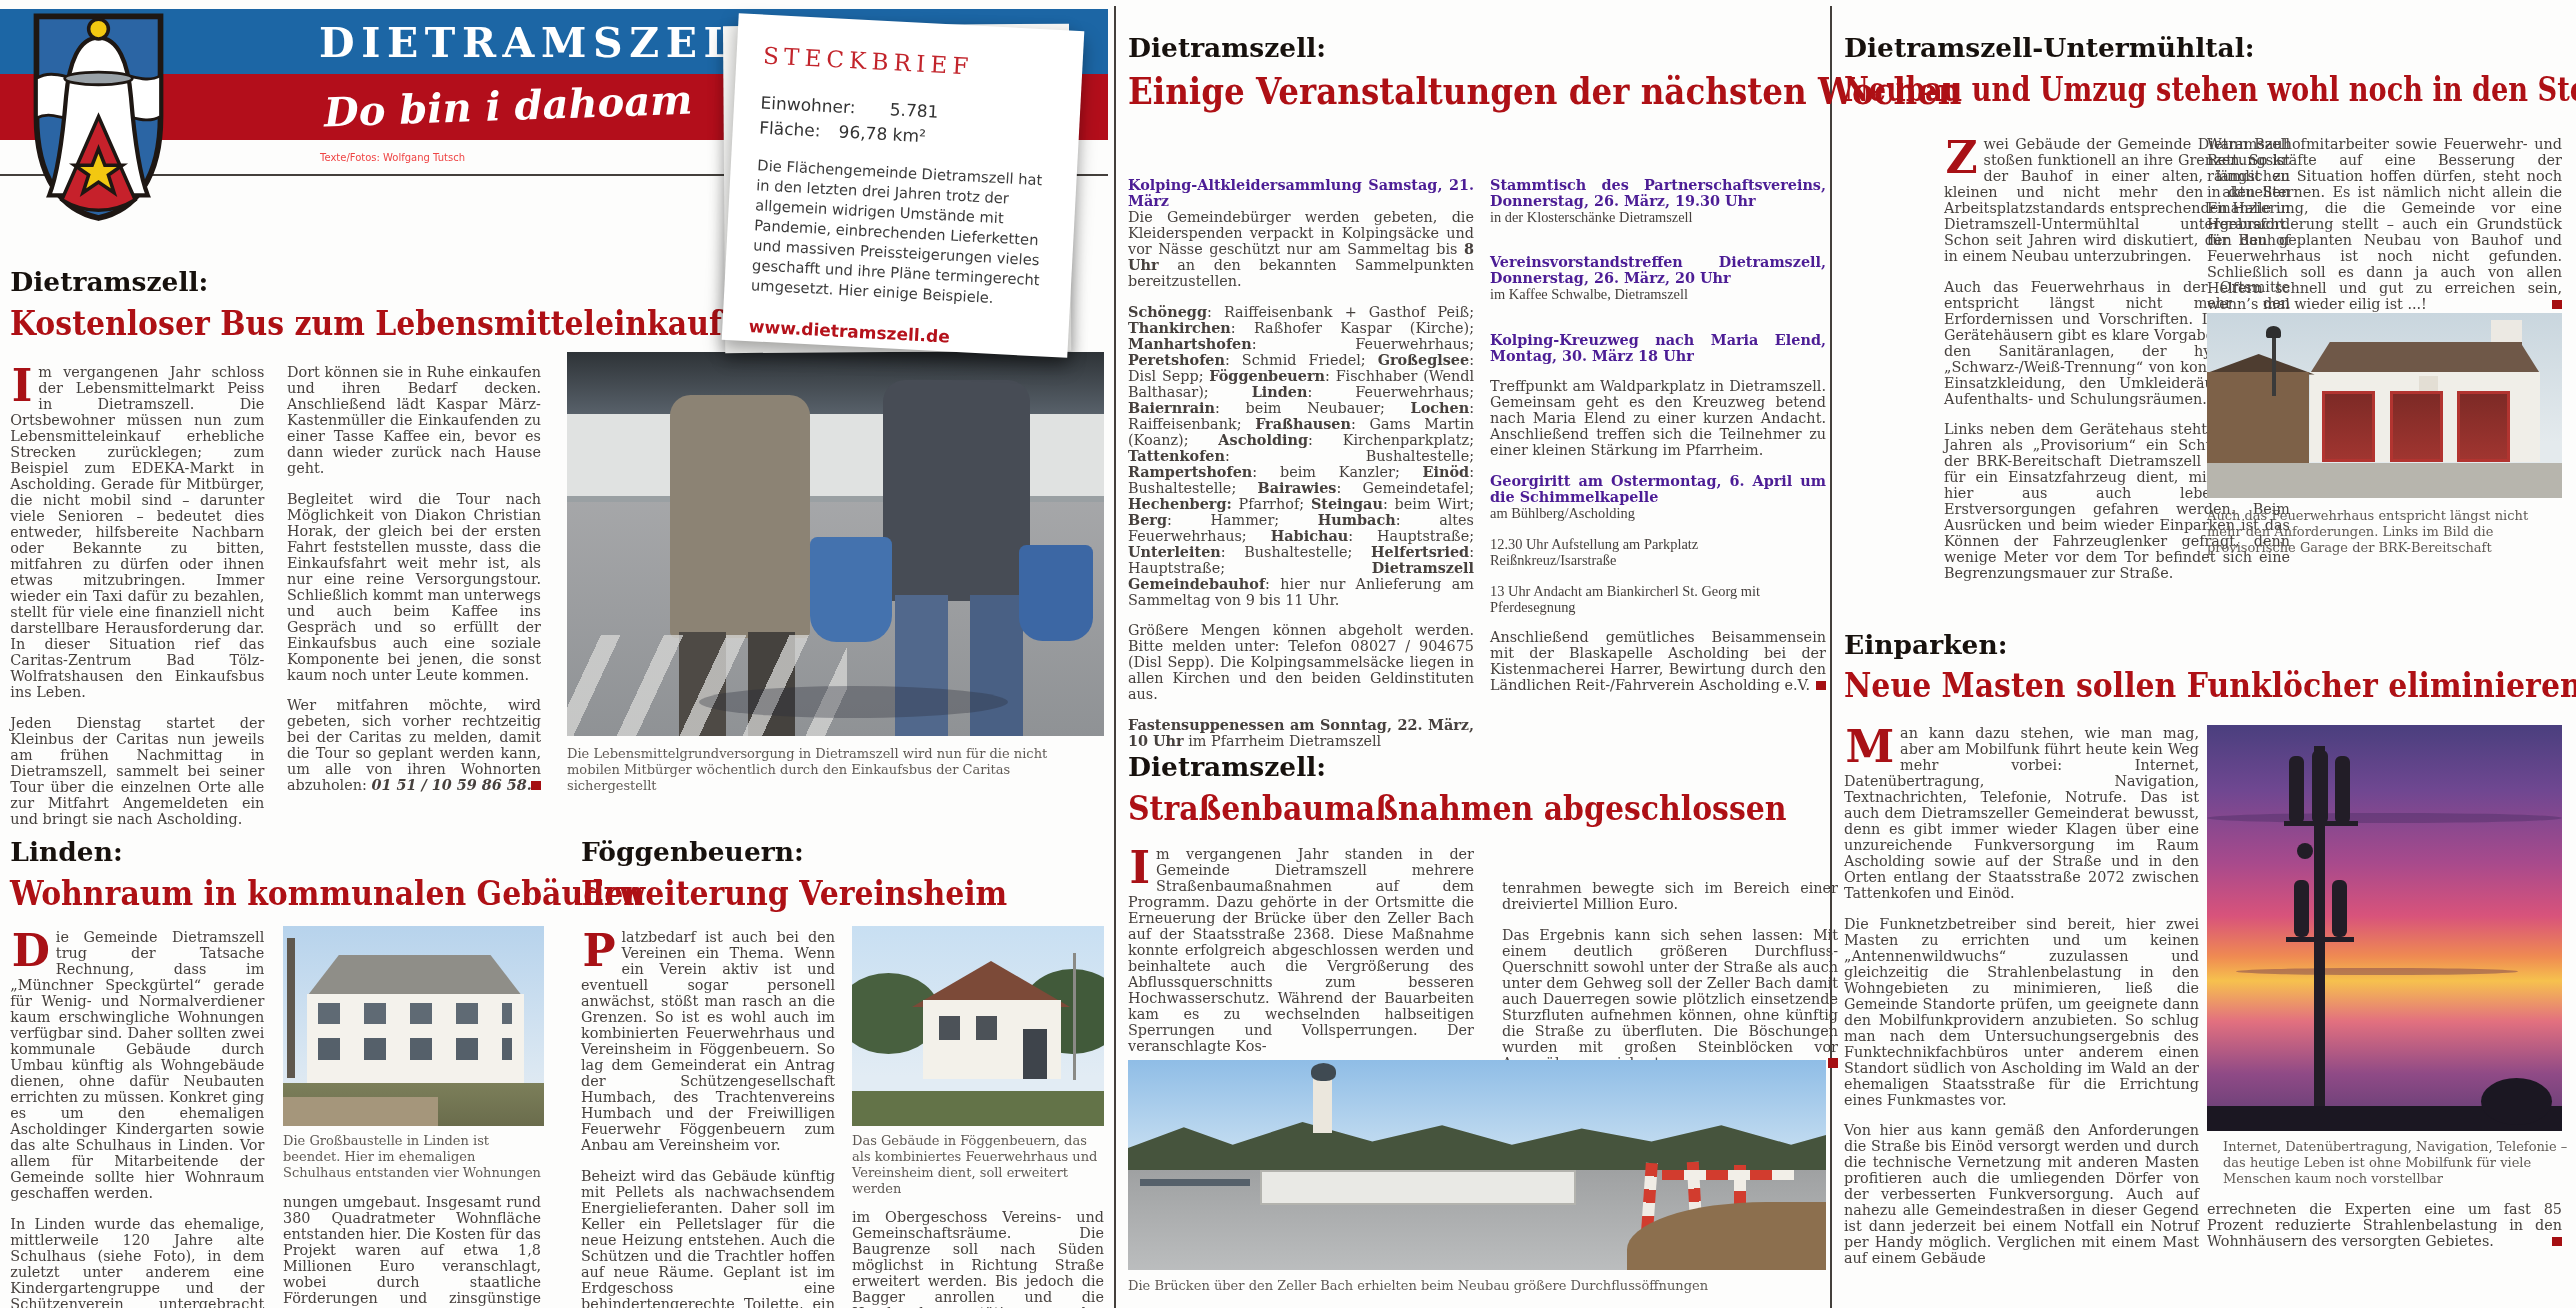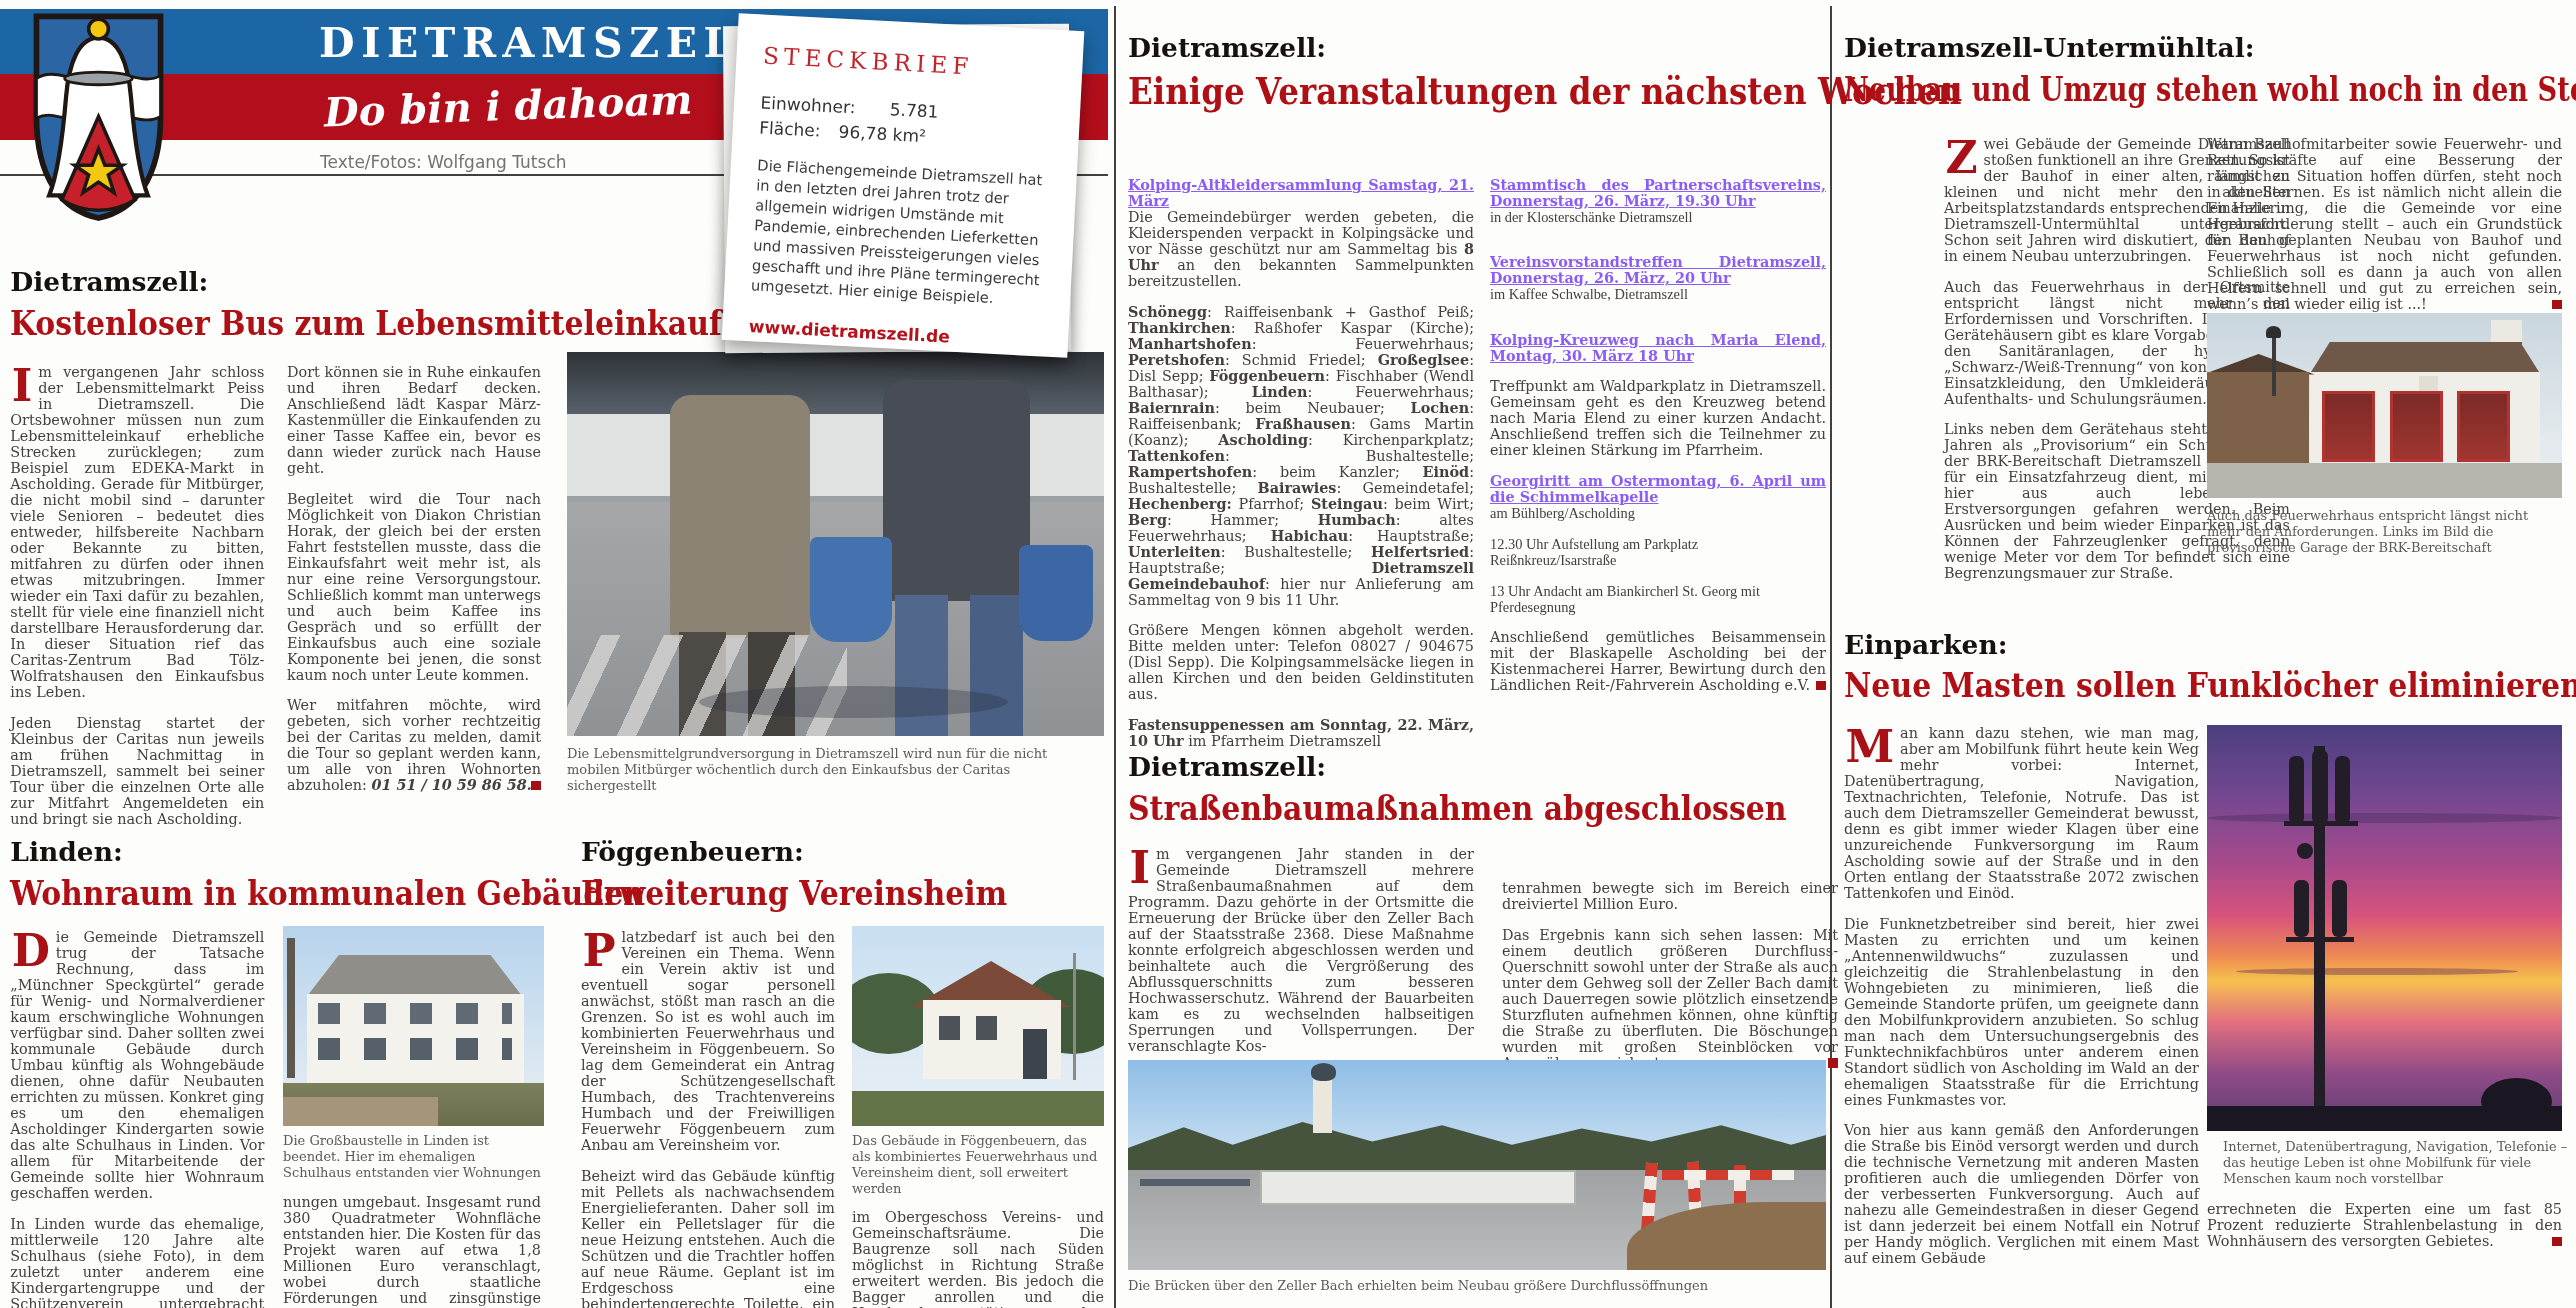--- a/index.html
+++ b/index.html
@@ -8,21 +8,21 @@
   .abs{position:absolute;}
   .vrule{position:absolute;top:5.9px;bottom:0;width:1.5px;background:#44403c;}
   .hrule{position:absolute;height:1.5px;background:#44403c;}
   
   .band-blue{position:absolute;left:0;top:8.8px;width:1108px;height:65px;background:#1c66a5;}
   .band-red{position:absolute;left:0;top:74px;width:1108px;height:66px;background:#b30e1b;}
   .mast-title{position:absolute;left:319px;top:19px;font-size:41px;font-weight:bold;color:#fff;
               letter-spacing:6.6px;font-family:"DejaVu Serif",serif;}
   .mast-script{position:absolute;left:324px;top:82px;font-size:40px;font-style:italic;font-weight:bold;
                color:#fff;transform:rotate(-2deg);}
-  .credit{position:absolute;left:320px;top:152px;font-size:17px;color:#737373;
+  .credit{position:absolute;left:320px;top:152px;font-size:10px;color:#ef4444;
           font-family:"DejaVu Sans",sans-serif;}
   
   .card-wrap{position:absolute;left:730px;top:22px;width:346px;height:327px;transform:rotate(3deg);z-index:6;}
   .card-behind{position:absolute;inset:0;background:#f8f8f6;transform:rotate(-3.4deg) translate(-5.9px,2.9px);
                box-shadow:0 7.4px 16px rgba(0,0,0,.30);}
   .card{position:absolute;inset:0;background:#fff;box-shadow:0 8.8px 17.7px rgba(0,0,0,.35);
         padding:28px 26.5px;box-sizing:border-box;font-family:"DejaVu Sans",sans-serif;}
   .card-title{font-family:"DejaVu Serif",serif;font-size:23px;letter-spacing:5.2px;color:#c2242b;margin-bottom:23.6px;}
   .card-row{font-size:17px;color:#333;margin-bottom:5.9px;}
   .card-row .lbl{display:inline-block;min-width:124px;}
@@ -32,21 +32,21 @@
   
   .kicker{position:absolute;font-size:26.5px;font-weight:bold;color:#17110d;}
   .headline{position:absolute;font-size:34px;font-weight:bold;color:#ae1015;white-space:nowrap;}
   .cond{display:inline-block;transform:scaleX(.88);transform-origin:0 50%;}
   .cond-tight{transform:scaleX(.80);}
   .col{position:absolute;font-size:14.4px;line-height:16px;text-align:justify;hyphens:auto;}
   .col p{margin:0 0 14.7px 0;}
   .col p:last-child{margin-bottom:0;}
   .dropcap::first-letter{float:left;font-size:44px;line-height:35px;padding:3.7px 5.9px 0 1.5px;
                          color:#a81116;font-weight:bold;}
-  .evhead{font-weight:bold;color:#8b5cf6;margin:0;text-decoration:underline;}
+  .evhead{font-weight:bold;color:#4c1d95;margin:0;}
   p.evhead{margin:0;}
   .evline{text-align:left;margin:0;font-family:Liberation Serif, serif;}
   .evgap{height:14.7px;}
   .caption{position:absolute;font-size:13px;line-height:16px;color:#5f5954;text-align:left;
            font-family:"DejaVu Serif",serif;}
   .endp{position:relative;}
   .endmark{position:absolute;right:0;bottom:2.9px;width:9.6px;height:9.6px;background:#a50f12;}
   
   .photo{position:absolute;overflow:hidden;background:#ccc;}
   .ph{position:absolute;}

